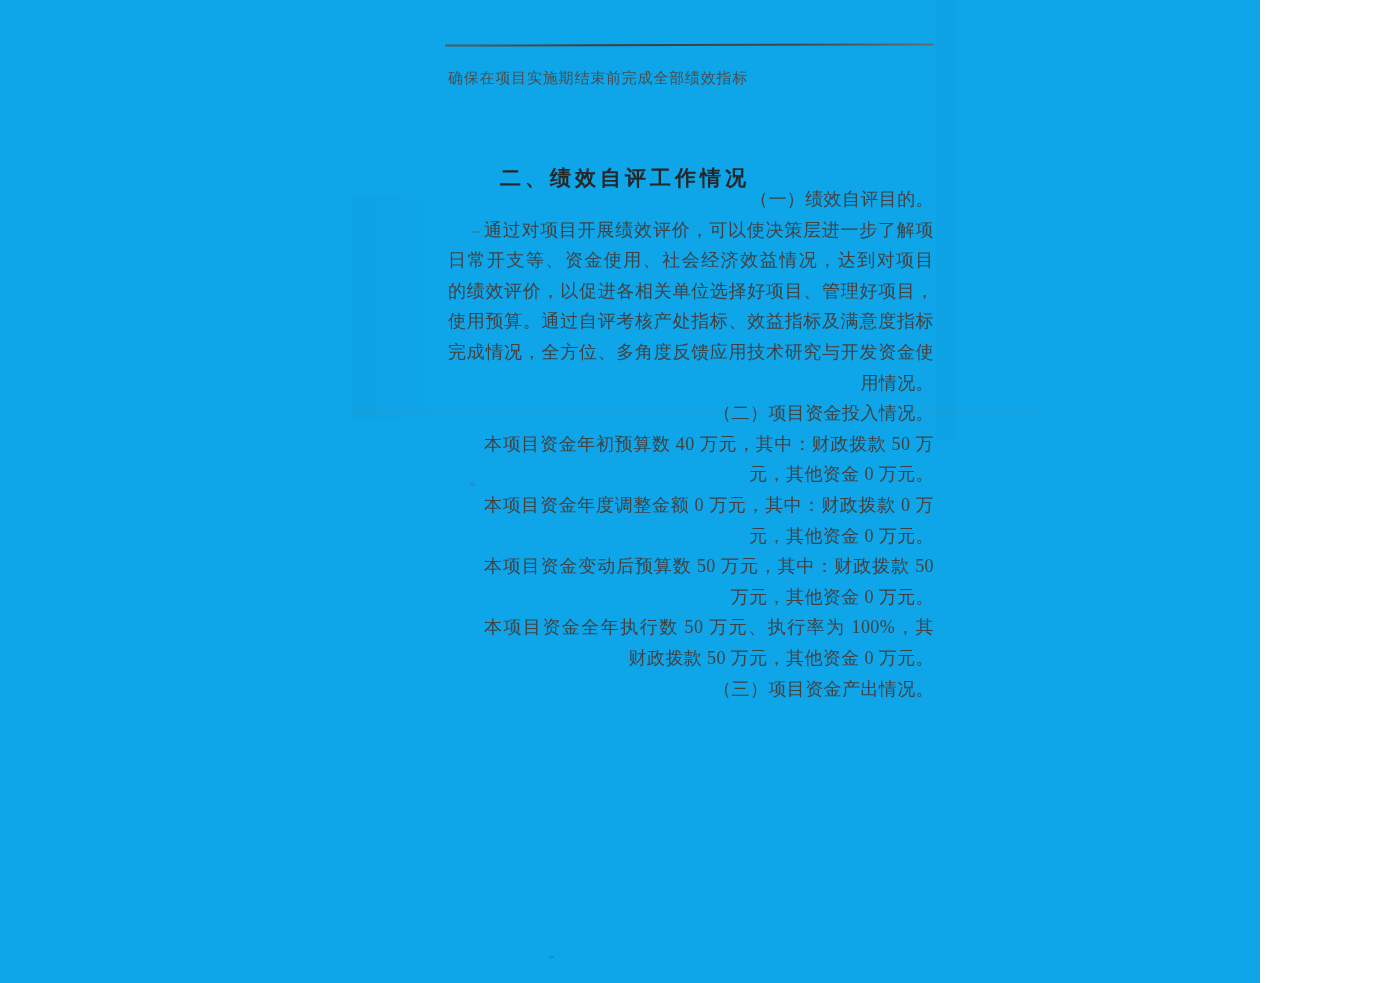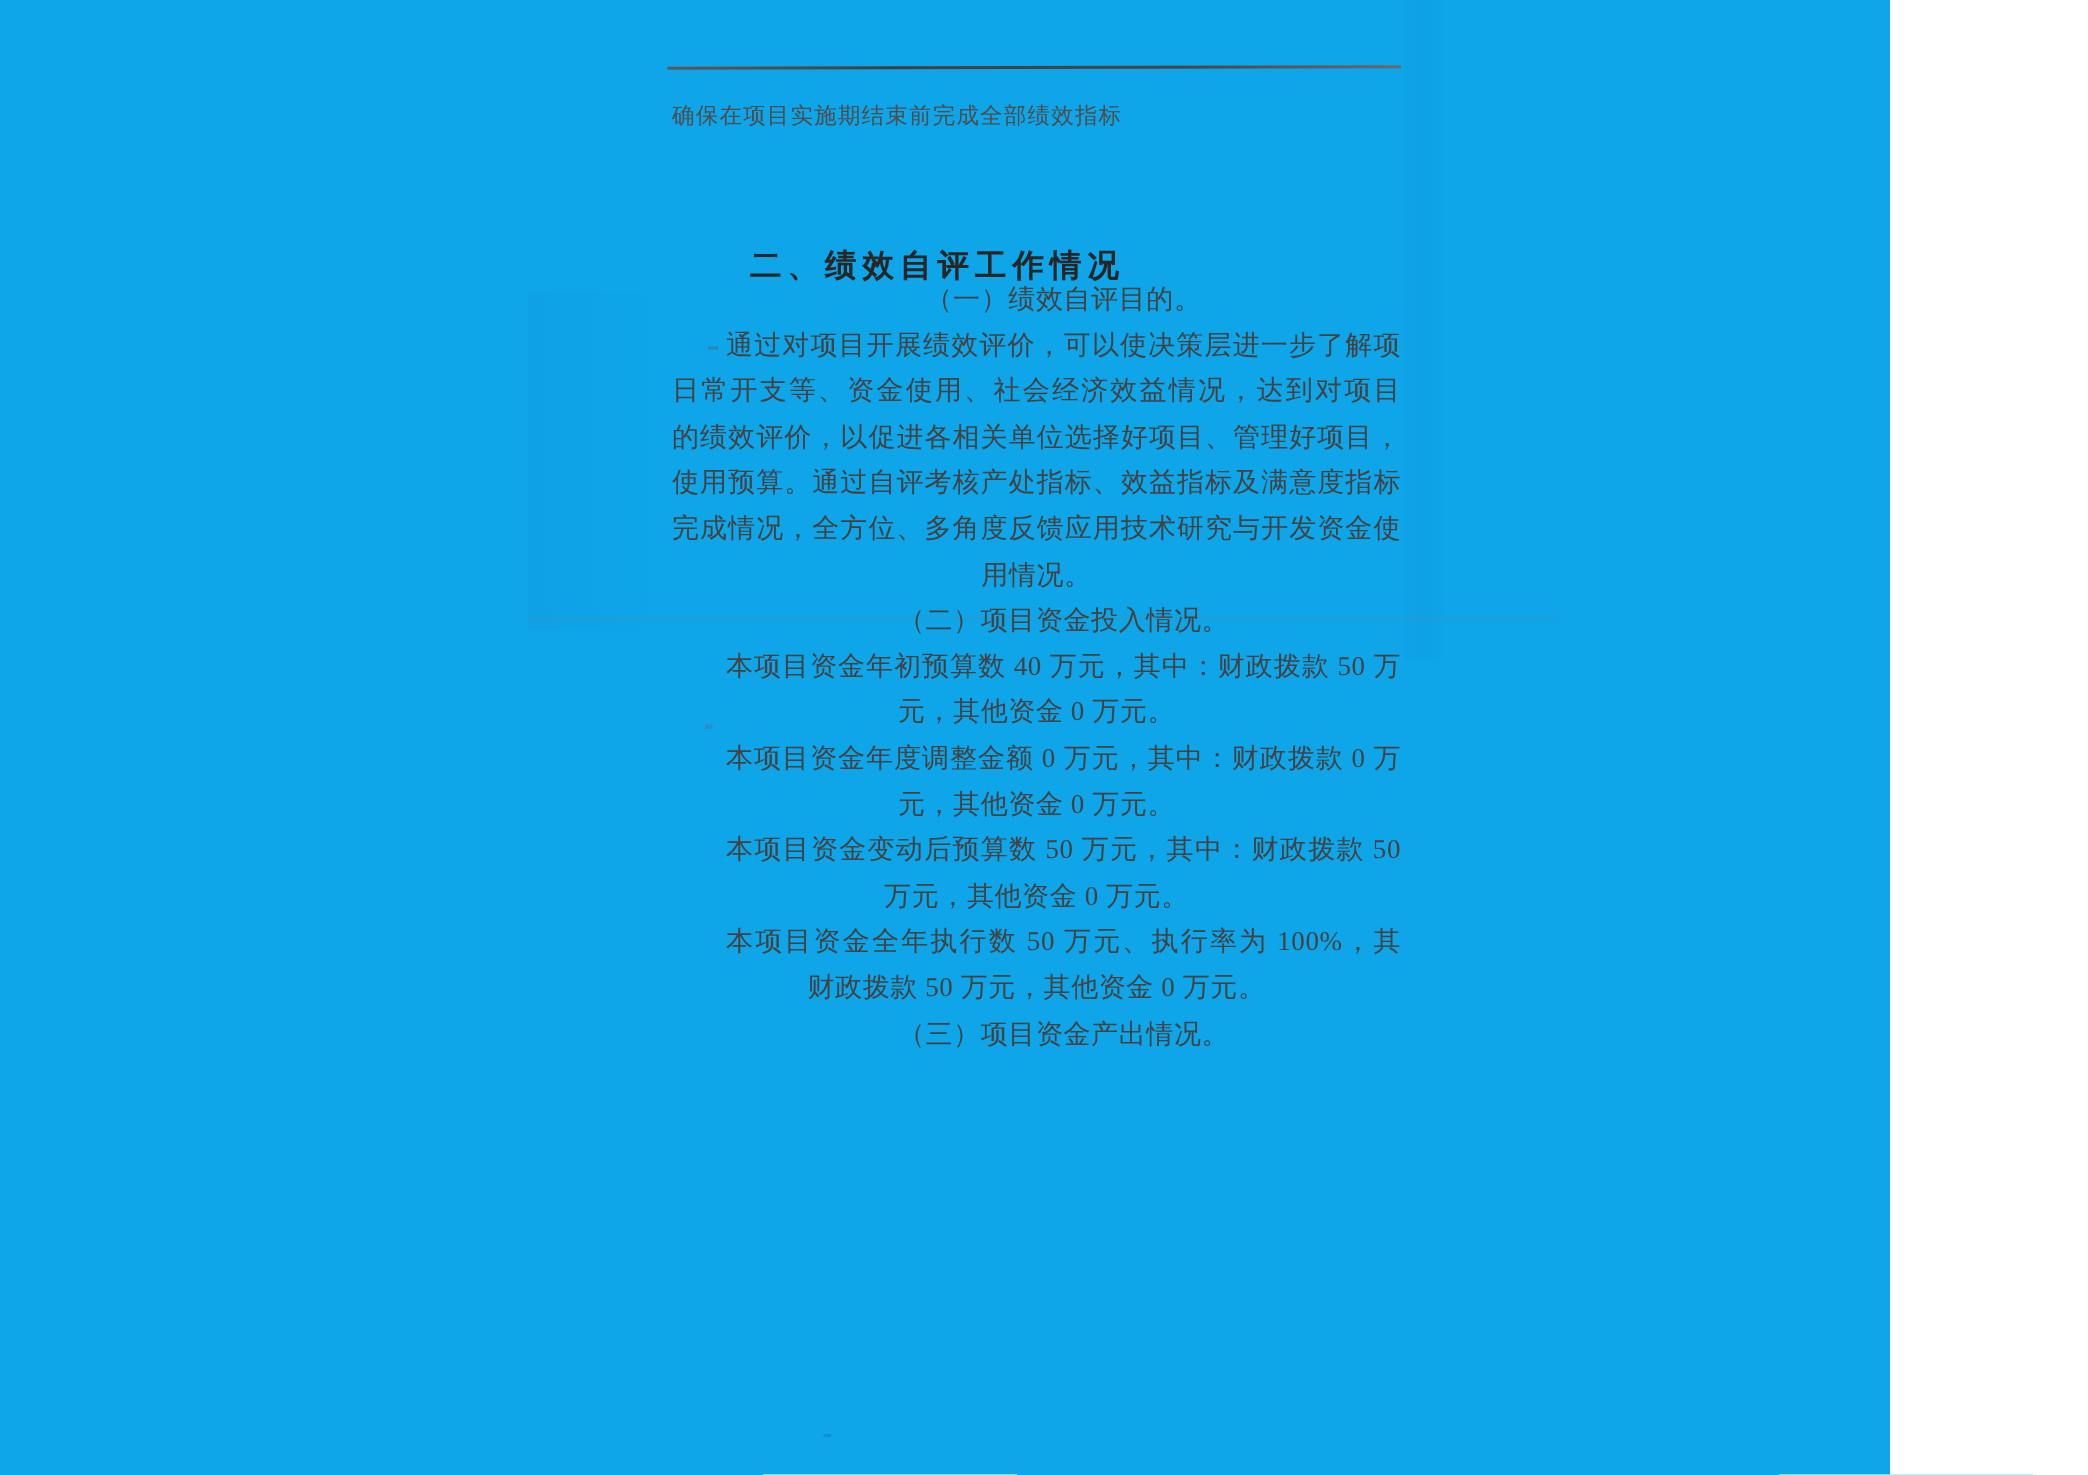--- a/index.html
+++ b/index.html
@@ -62,21 +62,21 @@
     top: 184px;
     width: 486px;
     color: #424242;
   }
   .para { margin: 0; }
   .ln {
     font-size: 18px;
     line-height: 30.6px;
     height: 30.6px;
     overflow: hidden;
-    text-align: center;
+    text-align: right;
     letter-spacing: 0.4px;
     color: #424242;
   }
   .ln.ind { text-indent: 2em; }
   .ln.j {
     text-align: justify;
     text-align-last: justify;
     text-justify: inter-character;
   }
   

